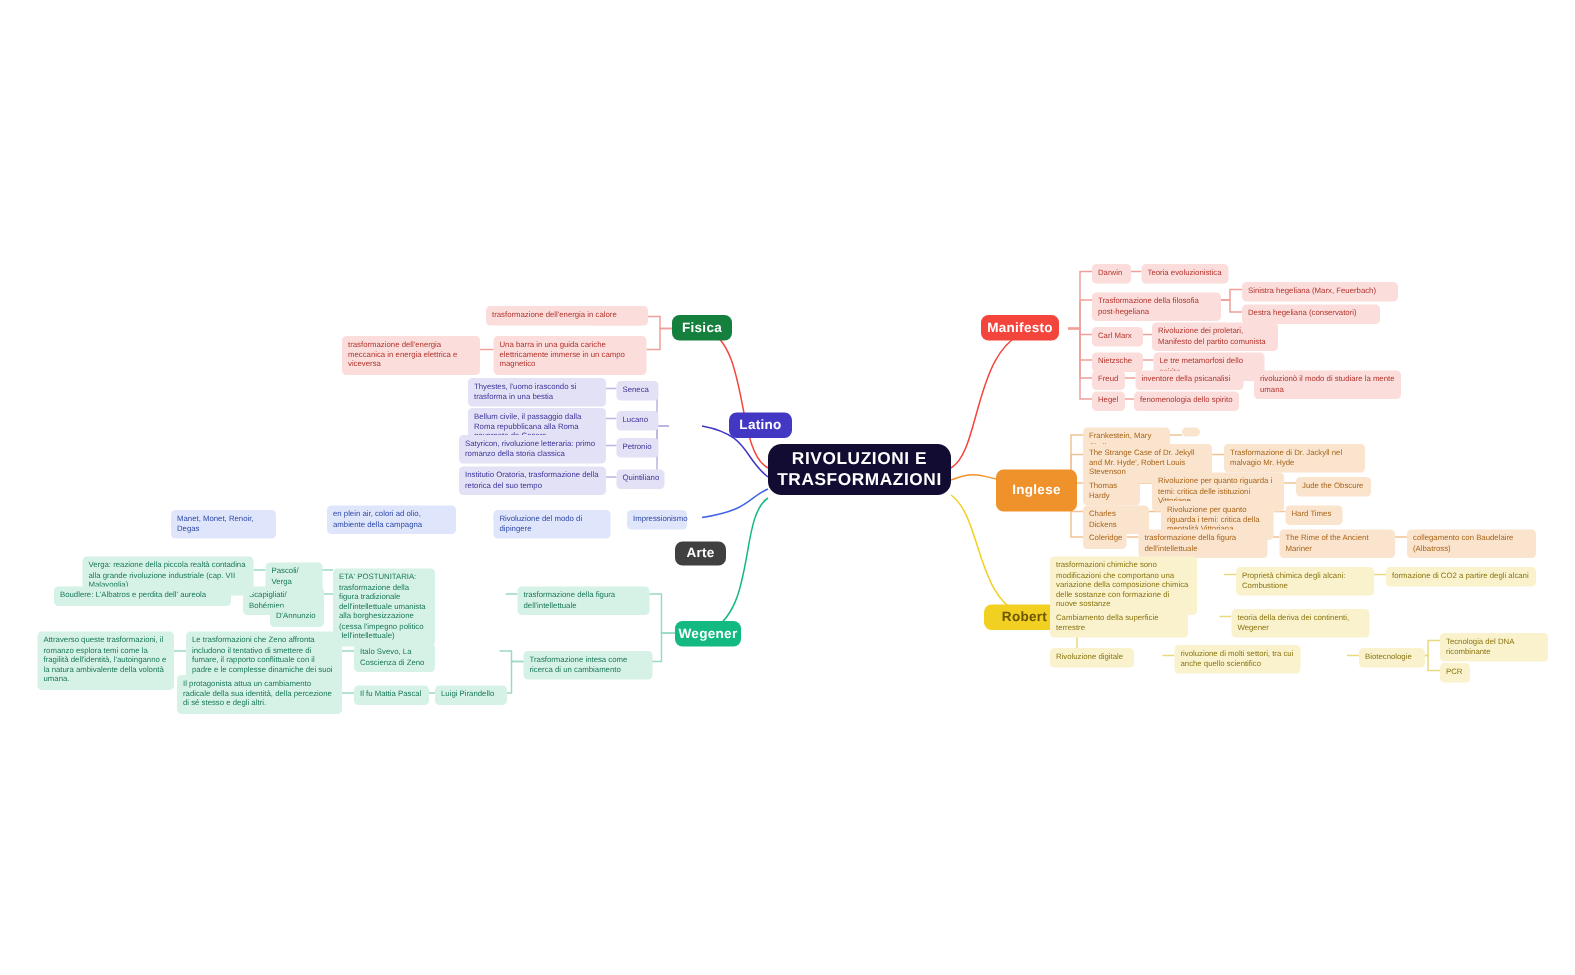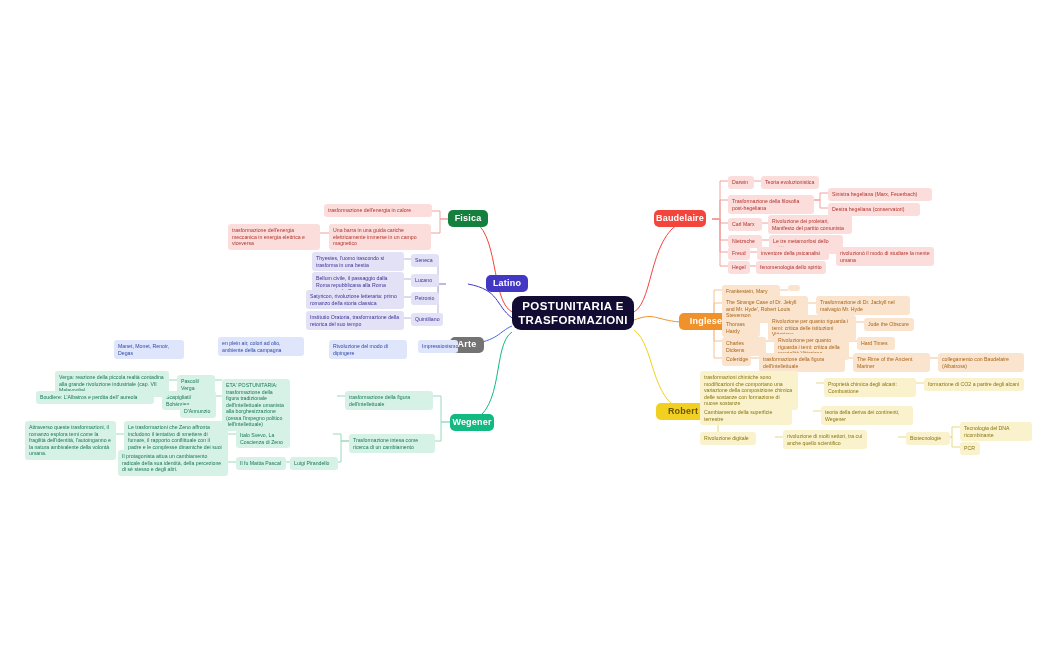--- a/index.html
+++ b/index.html
@@ -11,21 +11,21 @@
         display:flex;align-items:center;line-height:1.25;}
   
   .central{background:#120c33;color:#ffffff;border-radius:9px;
            font-size:11.5px;font-weight:bold;letter-spacing:.4px;
            justify-content:center;text-align:center;padding:6px 8px;}
   
   .root{color:#ffffff;font-weight:bold;font-size:9px;border-radius:5px;
         justify-content:center;text-align:center;padding:4px 6px;letter-spacing:.2px;}
   .r-fisica  {background:#15803d;}
   .r-latino  {background:#4338c4;}
-  .r-arte    {background:#737373;}
+  .r-arte    {background:#404040;margin-top:24px;}
   .r-italiano{background:#12b981;}
   .r-filosofia{background:#f4453c;}
   .r-inglese {background:#f0922b;}
   .r-scienze {background:#f2d022;color:#6b5600;}
   
   .leaf{font-size:5.2px;padding:3px 4px;border-radius:3px;}
   .t-red  {background:#fbdedc;color:#b2332c;}
   .t-ind  {background:#e3e1f5;color:#3b3499;}
   .t-blue {background:#dfe5fb;color:#2f49a8;}
   .t-grn  {background:#d6f2e6;color:#19775a;}
@@ -122,21 +122,21 @@
     <path d="M816,383 L824,383" stroke="#e8d97e"></path>
     <path d="M916,383 L924,383" stroke="#e8d97e"></path>
     <path d="M813,411 L821,411" stroke="#e8d97e"></path>
     <path d="M775,437 L783,437" stroke="#e8d97e"></path>
     <path d="M898,437 L906,437" stroke="#e8d97e"></path>
     <path d="M944,437 L952,437 L952,427 L960,427" stroke="#e8d97e"></path>
     <path d="M944,437 L952,437 L952,447 L960,447" stroke="#e8d97e"></path>
   </g>
 </svg>
 
-<div class="node central" style="left:512px;top:296px;width:122px;height:34px;">POSTUNITARIA E TRASFORMAZIONI</div>
+<div class="node central" style="left:512px;top:296px;width:122px;height:34px;">RIVOLUZIONI E TRASFORMAZIONI</div>
 
 <div class="node root r-fisica" style="left:448px;top:210px;width:40px;height:17px;">Fisica</div>
 <div class="node leaf t-red" style="left:392px;top:204px;width:40px;">effetto Joule</div>
 <div class="node leaf t-red" style="left:324px;top:204px;width:106px;">trasformazione dell'energia in calore</div>
 <div class="node leaf t-red" style="left:329px;top:224px;width:102px;">Una barra in una guida cariche elettricamente immerse in un campo magnetico</div>
 <div class="node leaf t-red" style="left:228px;top:224px;width:92px;">trasformazione dell'energia meccanica in energia elettrica e viceversa</div>
 
 <div class="node root r-latino" style="left:446px;top:275px;width:42px;height:17px;margin-left:40px;">Latino</div>
 <div class="node leaf t-ind" style="left:411px;top:254px;width:28px;">Seneca</div>
 <div class="node leaf t-ind" style="left:411px;top:274px;width:28px;">Lucano</div>
@@ -162,37 +162,37 @@
 <div class="node leaf t-grn" style="left:55px;top:371px;width:114px;">Verga: reazione della piccola realtà contadina alla grande rivoluzione industriale (cap. VII Malavoglia)</div>
 <div class="node leaf t-grn" style="left:36px;top:391px;width:118px;">Boudlere: L'Albatros e perdita dell' aureola</div>
 <div class="node leaf t-grn" style="left:349px;top:434px;width:86px;">Trasformazione intesa come ricerca di un cambiamento</div>
 <div class="node leaf t-grn" style="left:236px;top:429px;width:54px;">Italo Svevo, La Coscienza di Zeno</div>
 <div class="node leaf t-grn" style="left:124px;top:421px;width:104px;">Le trasformazioni che Zeno affronta includono il tentativo di smettere di fumare, il rapporto conflittuale con il padre e le complesse dinamiche dei suoi rapporti amorosi.</div>
 <div class="node leaf t-grn" style="left:25px;top:421px;width:91px;">Attraverso queste trasformazioni, il romanzo esplora temi come la fragilità dell'identità, l'autoinganno e la natura ambivalente della volontà umana.</div>
 <div class="node leaf t-grn" style="left:290px;top:457px;width:48px;">Luigi Pirandello</div>
 <div class="node leaf t-grn" style="left:236px;top:457px;width:50px;">Il fu Mattia Pascal</div>
 <div class="node leaf t-grn" style="left:118px;top:450px;width:110px;">Il protagonista attua un cambiamento radicale della sua identità, della percezione di sé stesso e degli altri.</div>
 
-<div class="node root r-filosofia" style="left:654px;top:210px;width:52px;height:17px;">Baudelaire</div>
+<div class="node root r-filosofia" style="left:654px;top:210px;width:52px;height:17px;">Manifesto</div>
 <div class="node leaf t-red" style="left:728px;top:176px;width:26px;">Darwin</div>
 <div class="node leaf t-red" style="left:761px;top:176px;width:58px;">Teoria evoluzionistica</div>
 <div class="node leaf t-red" style="left:728px;top:195px;width:86px;">Trasformazione della filosofia post-hegeliana</div>
 <div class="node leaf t-red" style="left:828px;top:188px;width:104px;">Sinistra hegeliana (Marx, Feuerbach)</div>
 <div class="node leaf t-red" style="left:828px;top:203px;width:92px;">Destra hegeliana (conservatori)</div>
 <div class="node leaf t-red" style="left:728px;top:218px;width:34px;">Carl Marx</div>
 <div class="node leaf t-red" style="left:768px;top:215px;width:84px;">Rivoluzione dei proletari, Manifesto del partito comunista</div>
 <div class="node leaf t-red" style="left:728px;top:235px;width:34px;">Nietzsche</div>
 <div class="node leaf t-red" style="left:769px;top:235px;width:74px;">Le tre metamorfosi dello spirito</div>
 <div class="node leaf t-red" style="left:728px;top:247px;width:22px;">Freud</div>
 <div class="node leaf t-red" style="left:757px;top:247px;width:72px;">inventore della psicanalisi</div>
 <div class="node leaf t-red" style="left:836px;top:247px;width:98px;">rivoluzionò il modo di studiare la mente umana</div>
 <div class="node leaf t-red" style="left:728px;top:261px;width:22px;">Hegel</div>
 <div class="node leaf t-red" style="left:756px;top:261px;width:70px;">fenomenologia dello spirito</div>
 
-<div class="node root r-inglese" style="left:679px;top:313px;width:54px;height:17px;">Inglese</div>
+<div class="node root r-inglese" style="left:664px;top:313px;width:54px;height:28px;">Inglese</div>
 <div class="node leaf t-org" style="left:722px;top:285px;width:58px;">Frankestein, Mary Shelly</div>
 <div class="node leaf t-org" style="left:788px;top:285px;width:12px;"></div>
 <div class="node leaf t-org" style="left:722px;top:296px;width:86px;">The Strange Case of Dr. Jekyll and Mr. Hyde', Robert Louis Stevenson</div>
 <div class="node leaf t-org" style="left:816px;top:296px;width:94px;">Trasformazione di Dr. Jackyll nel malvagio Mr. Hyde</div>
 <div class="node leaf t-org" style="left:722px;top:318px;width:38px;">Thomas Hardy</div>
 <div class="node leaf t-org" style="left:768px;top:315px;width:88px;">Rivoluzione per quanto riguarda  i temi: critica delle istituzioni Vittoriane</div>
 <div class="node leaf t-org" style="left:864px;top:318px;width:50px;">Jude the Obscure</div>
 <div class="node leaf t-org" style="left:722px;top:337px;width:44px;">Charles Dickens</div>
 <div class="node leaf t-org" style="left:774px;top:334px;width:75px;">Rivoluzione per quanto riguarda i temi: critica della mentalità Vittoriana</div>
 <div class="node leaf t-org" style="left:857px;top:337px;width:38px;">Hard Times</div>

